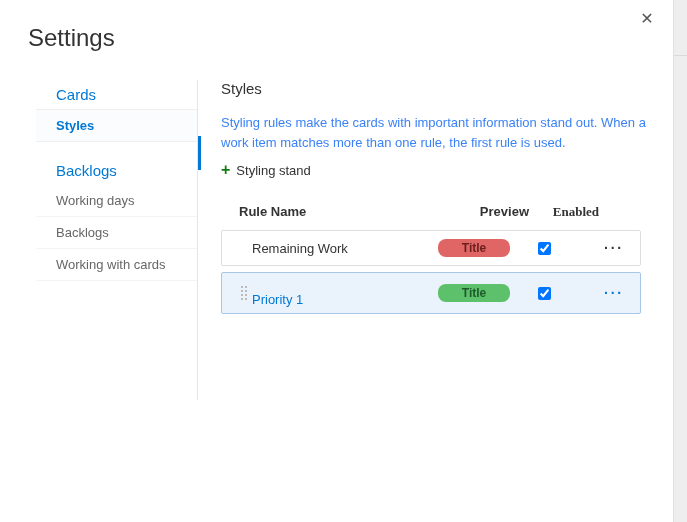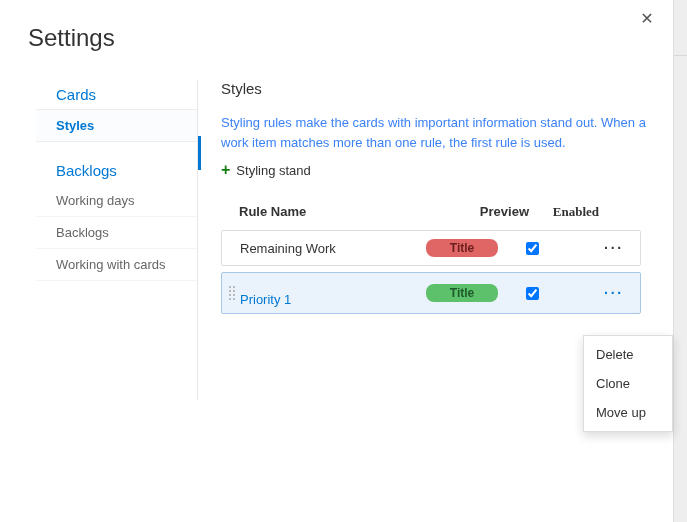--- a/index.html
+++ b/index.html
@@ -136,21 +136,21 @@
     font-size: 13px;
   }
   .col-name { width: 190px; }
   .col-preview { width: 100px; text-align:right; }
   .col-enabled { width: 70px; text-align:right;font-family:Liberation Serif, serif; }
   .row {
     display: flex;
     align-items: center;
     border: 1px solid #ddd;
     border-radius: 2px;
-    padding: 6px 4px 6px 4px;
+    padding: 6px 4px 6px 16px;
     position: relative;
     margin-bottom: 6px;
     background:#fff;
   }
   .row .handle {
     width: 12px;
     height: 22px;
     display: flex;
     flex-direction: column;
     justify-content: space-around;
@@ -321,19 +321,14 @@
           </div>
           <div class="row-name">Priority 1</div>
           <div class="preview-chip chip-green">Title</div>
           <input type="checkbox" class="chk" checked="" style="">
           <div class="more blue">···</div>
         </div>
       </div>
     </div>
   </div>
 
-  <div class="context-menu">
-    <div class="item">Delete</div>
-    <div class="item">Clone</div>
-    <div class="item">Move up</div>
-  </div>
 
 </div>
 
 </body></html>

